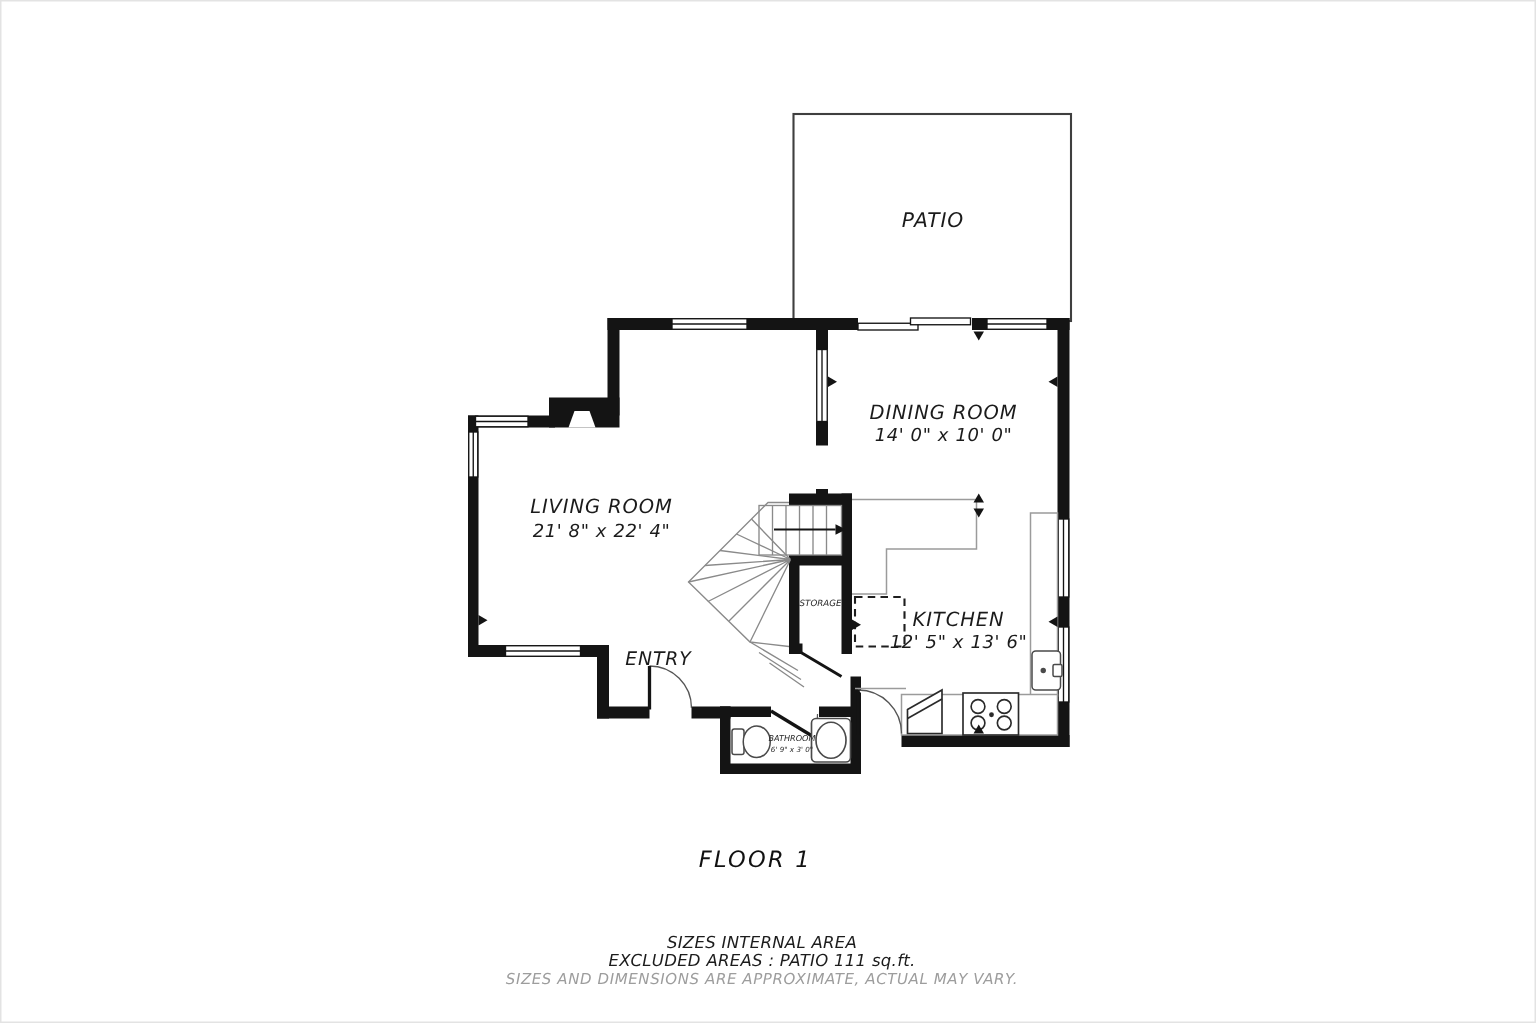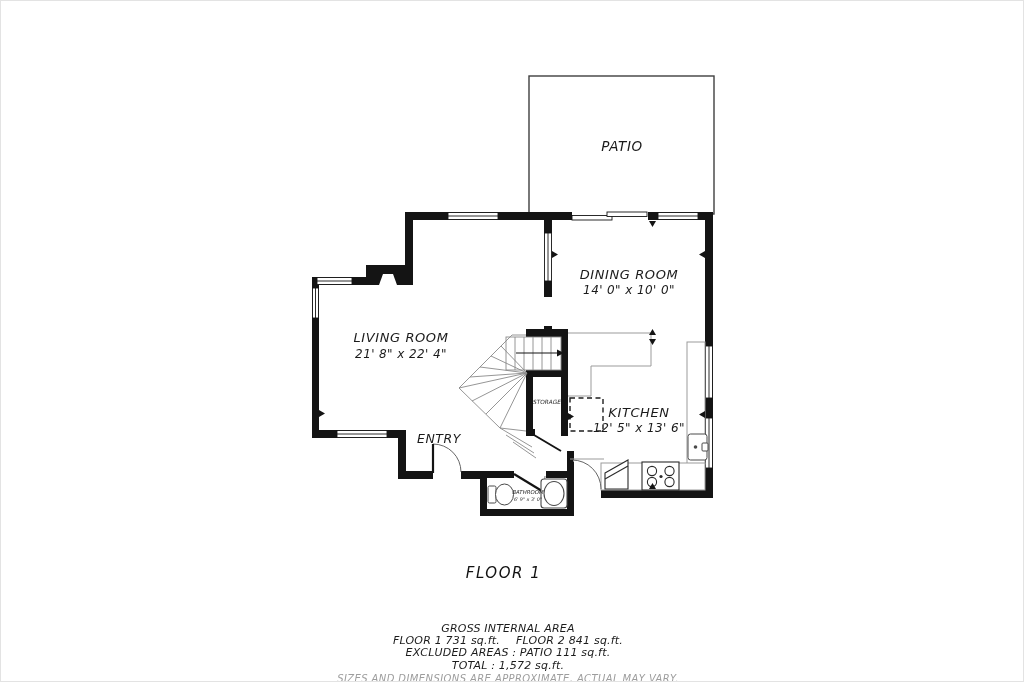--- a/index.html
+++ b/index.html
@@ -239,22 +239,18 @@
 
   <text x="546" y="403" text-anchor="middle" class="tiny-label" font-size="5.8">STORAGE</text>
 
   <text x="527" y="493" text-anchor="middle" class="tiny-label" font-size="5.4">BATHROOM</text>
   <text x="527" y="500" text-anchor="middle" class="tiny-label" font-size="4.8">6' 9" x 3' 0"</text>
 </svg>
 
 <div id="floor-title">FLOOR 1</div>
 
 <div id="footer">
-  <div>GROSS INTERNAL AREA</div>
-  <div>
-    <span class="floor-gap">FLOOR 1 731 sq.ft.</span><span>FLOOR 2 841 sq.ft.</span>
-  </div>
+  <div>SIZES INTERNAL AREA</div>
   <div>EXCLUDED AREAS :  PATIO 111 sq.ft.</div>
-  <div>TOTAL :  1,572 sq.ft.</div>
   <div class="disclaimer">SIZES AND DIMENSIONS ARE APPROXIMATE, ACTUAL MAY VARY.</div>
 </div>
 
 </div>
 
 </body></html>

